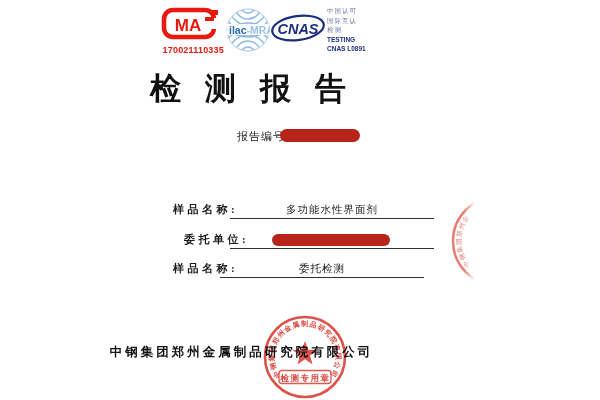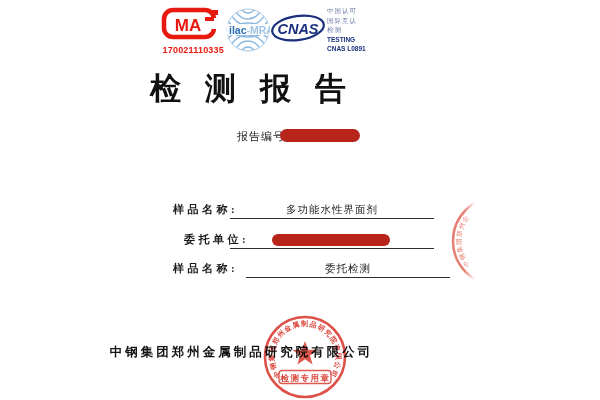--- a/index.html
+++ b/index.html
@@ -25,21 +25,21 @@
   
   .repno-label{left:237px;top:129px;font-size:11px;letter-spacing:1px;color:#222;}
   .repno-bar{left:280px;top:129px;width:80px;height:13px;border-radius:7px;background:#b7251a;}
 
   
   .fld-label{font-size:11px;font-weight:700;letter-spacing:3.5px;color:#1c1c1c;white-space:nowrap;}
   .fld-line{width:204px;height:15px;border-bottom:1.6px solid #2e2e2e;text-align:center;
             font-size:10.5px;color:#222;letter-spacing:1px;}
   .lab1{left:173px;top:202px;} .lin1{left:230px;top:203px;}
   .lab2{left:184px;top:232px;} .lin2{left:230px;top:233px;}
-  .lab3{left:173px;top:261px;} .lin3{left:246px;top:262px;}
+  .lab3{left:173px;top:261px;} .lin3{left:220px;top:262px;}
   .fld-redact{position:absolute;left:42px;top:1px;width:118px;height:12px;border-radius:6px;background:#b7251a;}
 
   
   .foot1{left:0;right:0;top:344px;text-align:center;font-size:12.5px;font-weight:700;
          letter-spacing:3px;padding-left:3px;color:#141414;}
   .foot2{left:0;right:0;top:363px;text-align:center;font-size:12.5px;font-weight:700;
          letter-spacing:6.5px;padding-left:6.5px;color:#141414;}
 
   
   .main-seal{left:261px;top:313px;width:88px;height:88px;mix-blend-mode:multiply;opacity:.92;}

